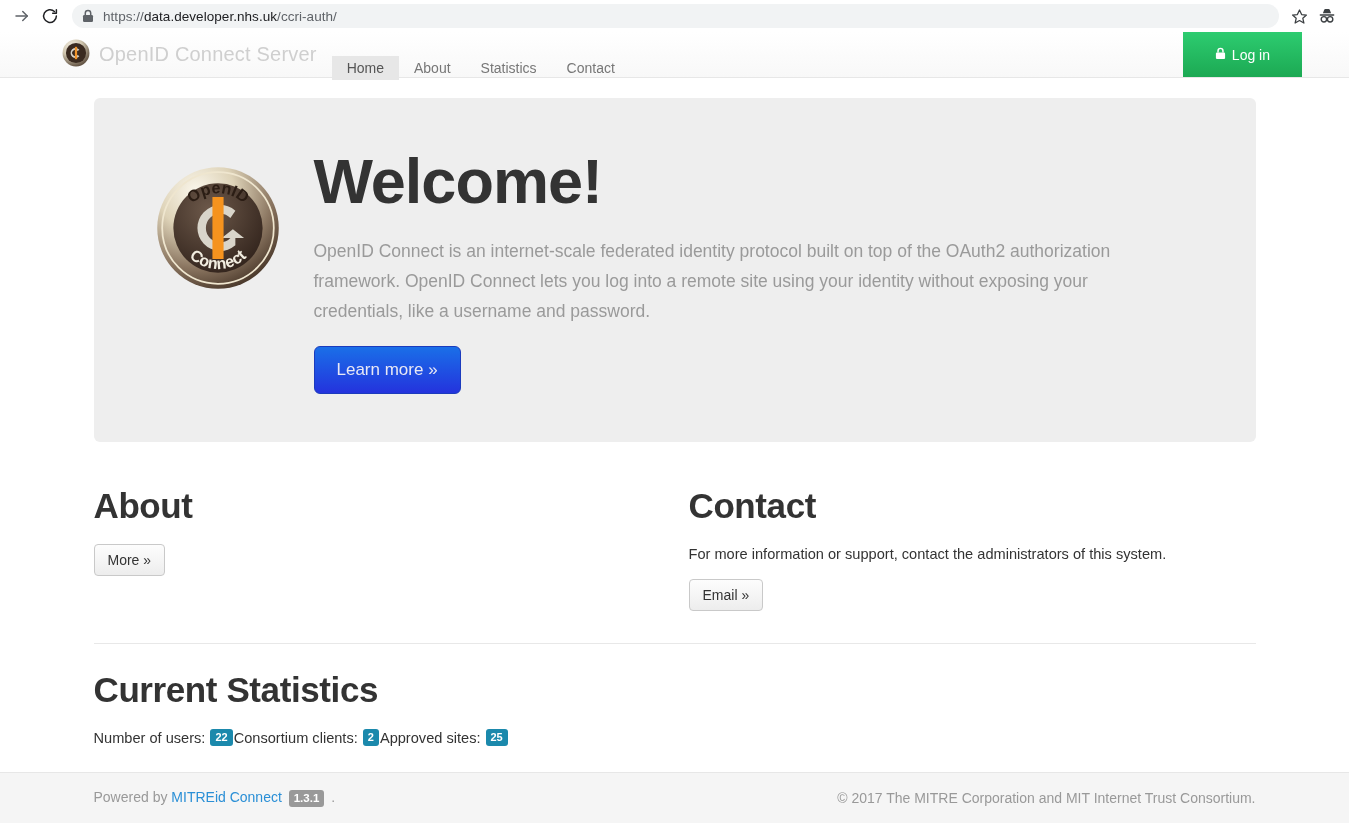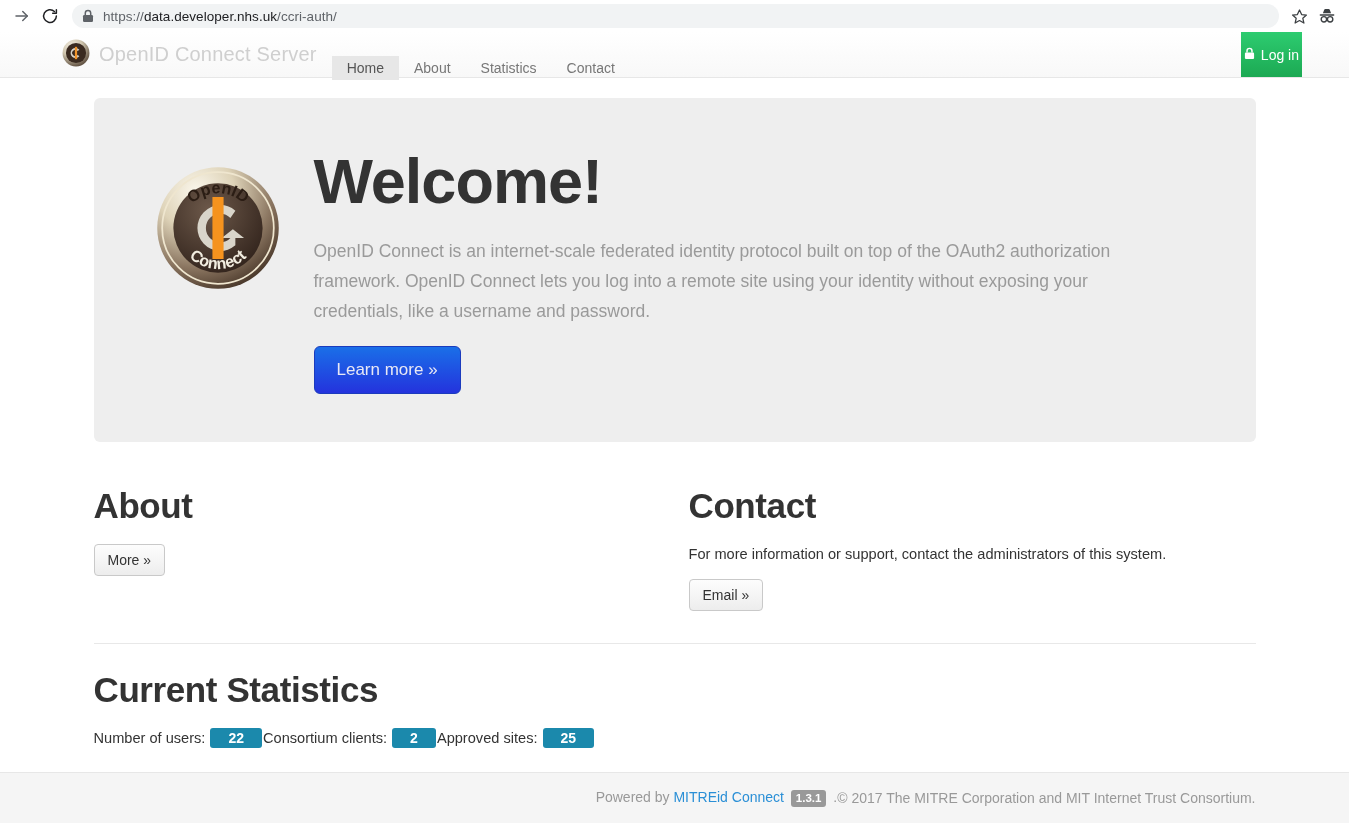--- a/index.html
+++ b/index.html
@@ -99,21 +99,21 @@
   }
   .nav-right {
     margin-left: auto;
     display: flex;
     align-items: stretch;
   }
   .login-btn {
     display: flex;
     align-items: center;
     gap: 6px;
-    padding: 0 3px;
+    padding: 0 32px;
     background: linear-gradient(to bottom, #2dcc70 0%, #1ca953 100%);
     color: #ffffff;
     font-size: 14px;
     border: none;
     cursor: pointer;
     font-family: inherit;
     height: 100%;
   }
 
   
@@ -213,24 +213,24 @@
     color: #333333;
     line-height: 20px;
     display: flex;
     align-items: center;
     flex-wrap: wrap;
   }
   .badge {
     display: inline-block;
     background: #1b89ac;
     color: #ffffff;
-    font-size: 14px;
+    font-size: 11px;
     font-weight: bold;
     border-radius: 3px;
-    padding: 3px 18px;
+    padding: 3px 5px;
     margin: 0 1px 0 5px;
     line-height: 1;
     min-width: 14px;
     text-align: left;
   }
 
   
   .footer {
     position: absolute;
     left: 0; right: 0;
@@ -238,21 +238,21 @@
     height: 51px;
     background: #f5f5f5;
     border-top: 1px solid #e7e7e7;
   }
   .footer-inner {
     width: 1162px;
     margin: 0 auto;
     height: 100%;
     display: flex;
     align-items: center;
-    justify-content: flex-end;
+    justify-content: space-between;
     padding: 0 0 0 0;
   }
   .footer-left, .footer-right {
     font-size: 14px;
     color: #999999;
   }
   .footer-left a { color: #2a8fd6; text-decoration: none; }
   .label-gray {
     display: inline-block;
     background: #999999;

